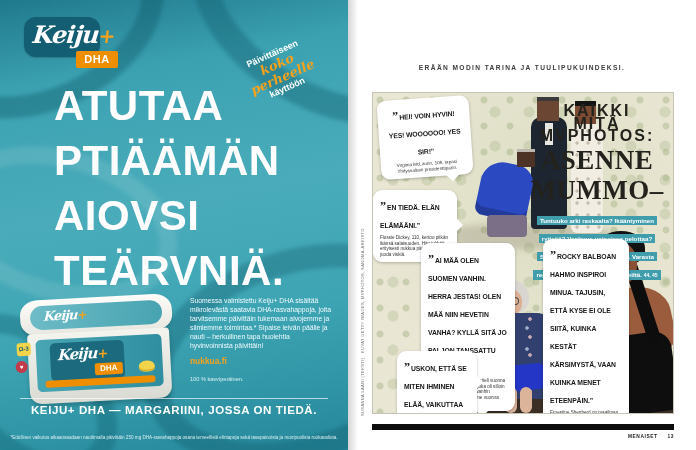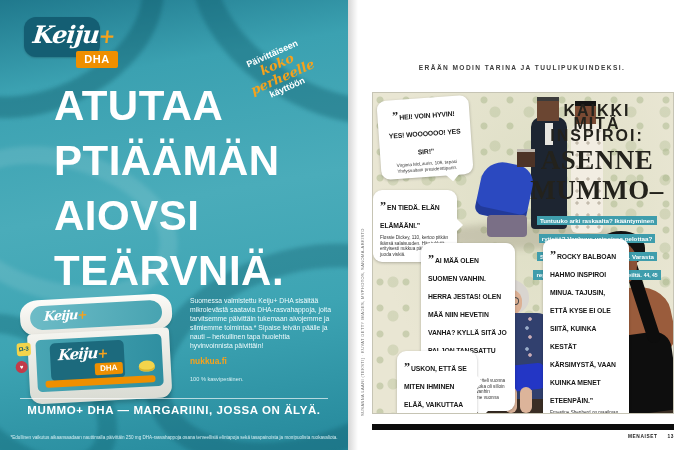--- a/index.html
+++ b/index.html
@@ -220,21 +220,21 @@
       <div class="heart-badge">♥</div>
     </div>
 
     <div class="ad-copy">
       <div class="ad-body">Suomessa valmistettu Keiju+ DHA sisältää mikrolevästä saatavia DHA-rasvahappoja, joita tarvitsemme päivittäin tukemaan aivojemme ja silmiemme toimintaa.* Sipaise leivän päälle ja nauti – herkullinen tapa huolehtia hyvinvoinnista päivittäin!</div>
       <a class="ad-link" href="#">nukkua.fi</a>
       <div class="ad-note">100 % kasviperäinen.</div>
     </div>
 
     <div class="ad-divider"></div>
-    <div class="ad-tagline">MUMMO+ DHA — MARGARIINI, JOSSA ON ÄLYÄ.</div>
+    <div class="ad-tagline">KEIJU+ DHA — MARGARIINI, JOSSA ON TIEDÄ.</div>
     <div class="ad-footnote">*Edullinen vaikutus aikaansaadaan nauttimalla päivittäin 250 mg DHA-rasvahappoja osana terveellisiä elintapoja sekä tasapainoista ja monipuolista ruokavaliota.</div>
   </div>
 
   <div class="page-right">
     <div class="mag-subtitle">ERÄÄN MODIN TARINA JA TUULIPUKUINDEKSI.</div>
 
     <div class="collage">
 
       <div class="photo-obama">
         <div class="floor"></div>
@@ -272,21 +272,21 @@
         <div class="ern-hair"></div>
         <div class="ern-face"></div>
         <div class="ern-brow1"></div>
         <div class="ern-brow2"></div>
         <div class="ern-lips"></div>
       </div>
 
       <div class="feature">
         <div class="kicker">KAIKKI</div>
         <div class="kicker">MITÄ</div>
-        <div class="kicker">INSPIROI:</div>
+        <div class="kicker">MVPHOTOS:</div>
         <div class="mummo">ASENNE</div>
         <div class="mummo">MUMMO–</div>
         <div class="standfirst">
           <span class="sf-line">Tuntuuko arki raskaalta? Ikääntyminen</span>
           <span class="sf-line">rytisää? Vanhuus vaipoissa pelottaa?</span>
           <span class="sf-line">Supermummon asenne auttaa. Varasta</span>
           <span class="sf-line"><span>repliikkisi vanhuuden päiville heiltä.</span> <span class="sf-pages">44, 45</span></span>
         </div>
       </div>
 

